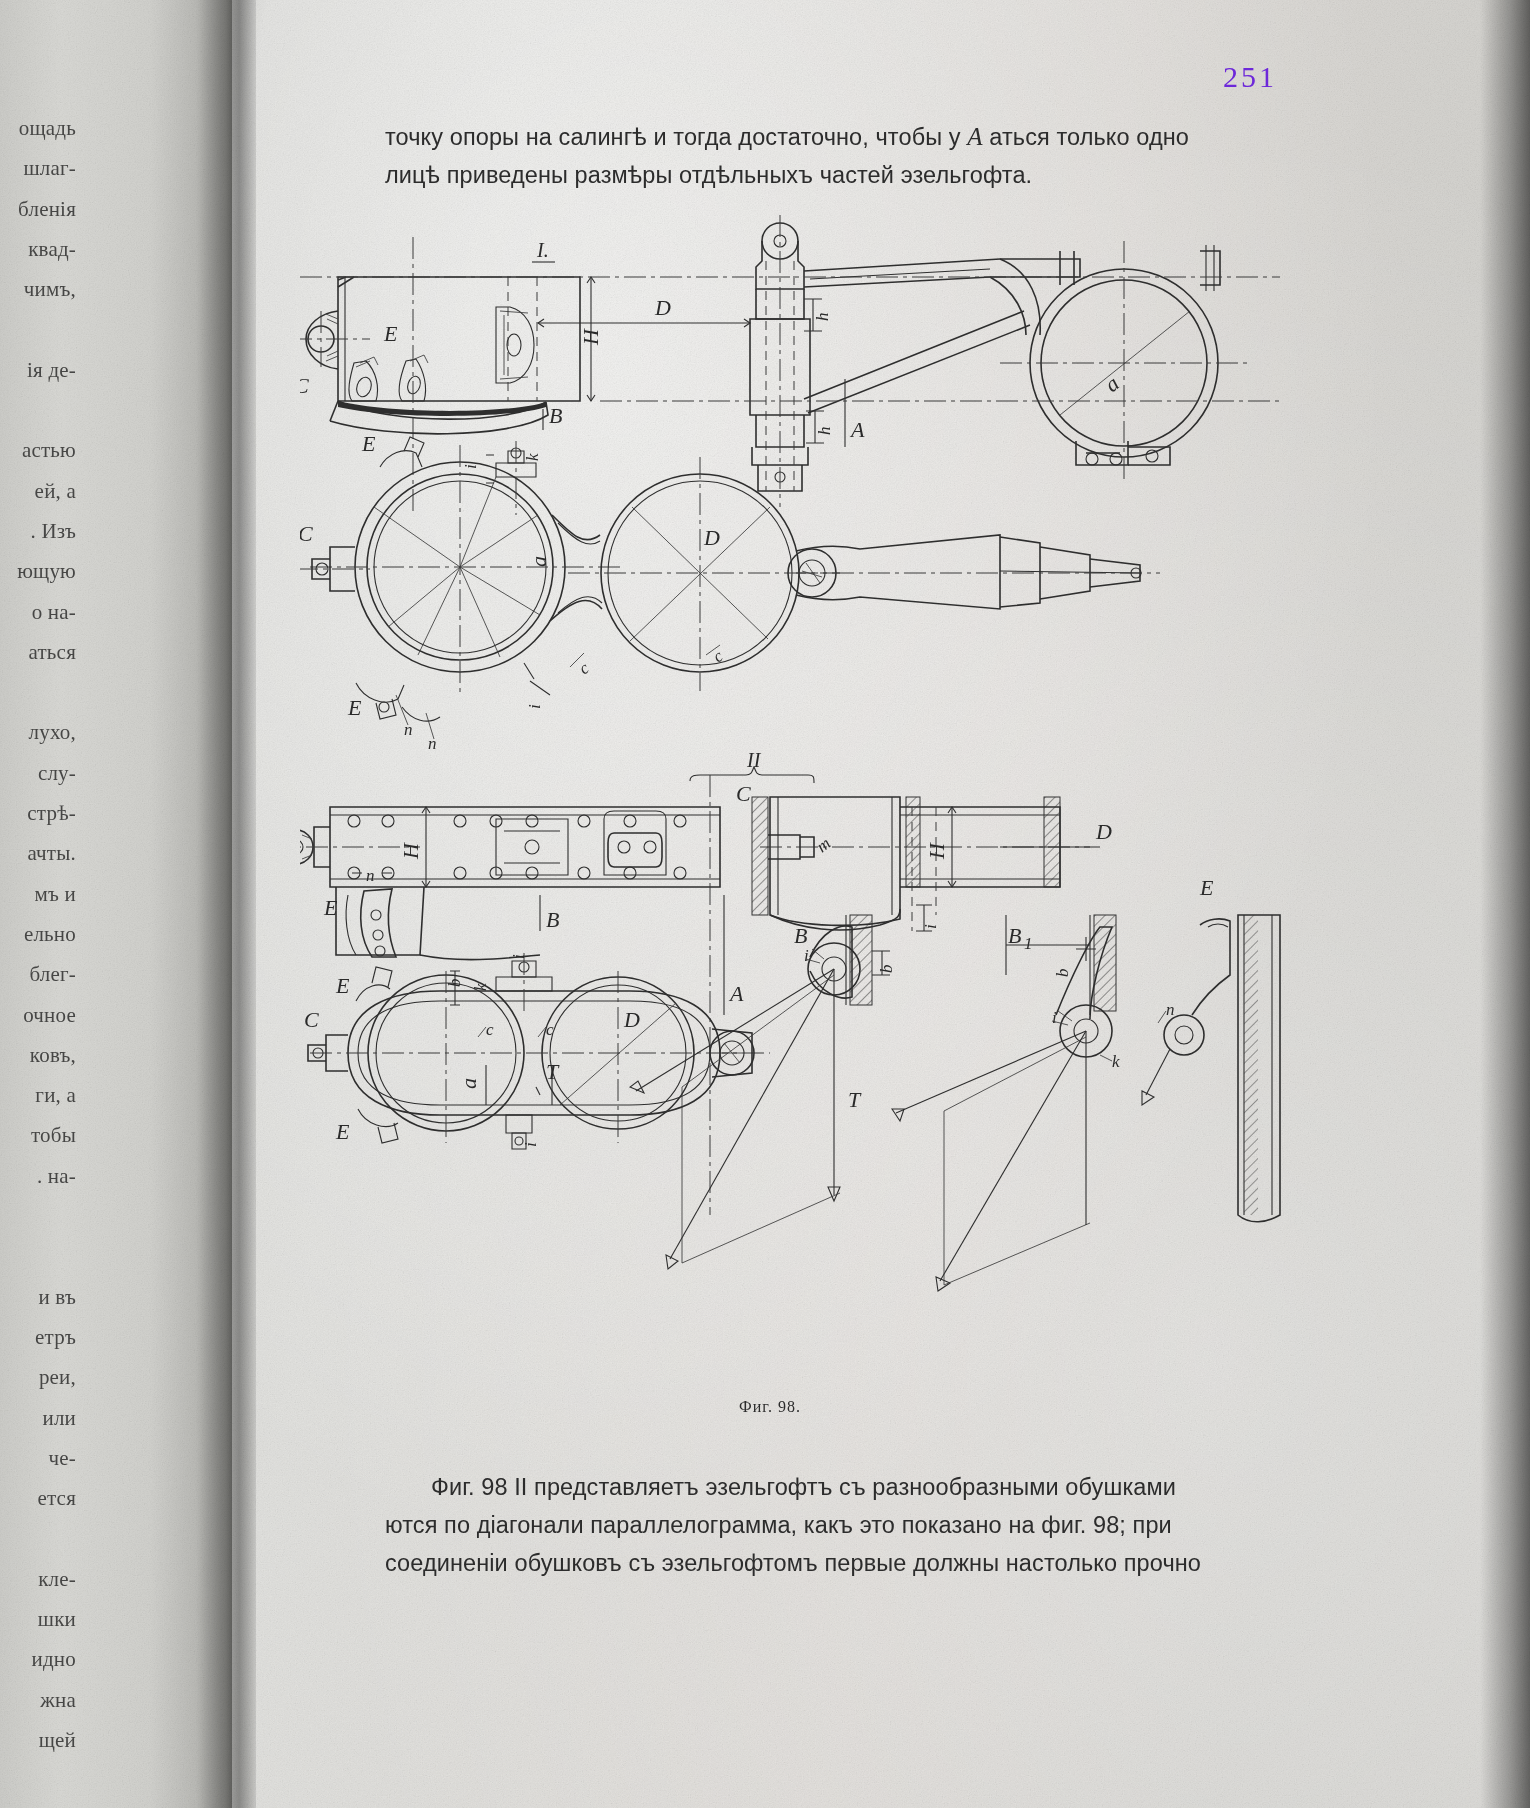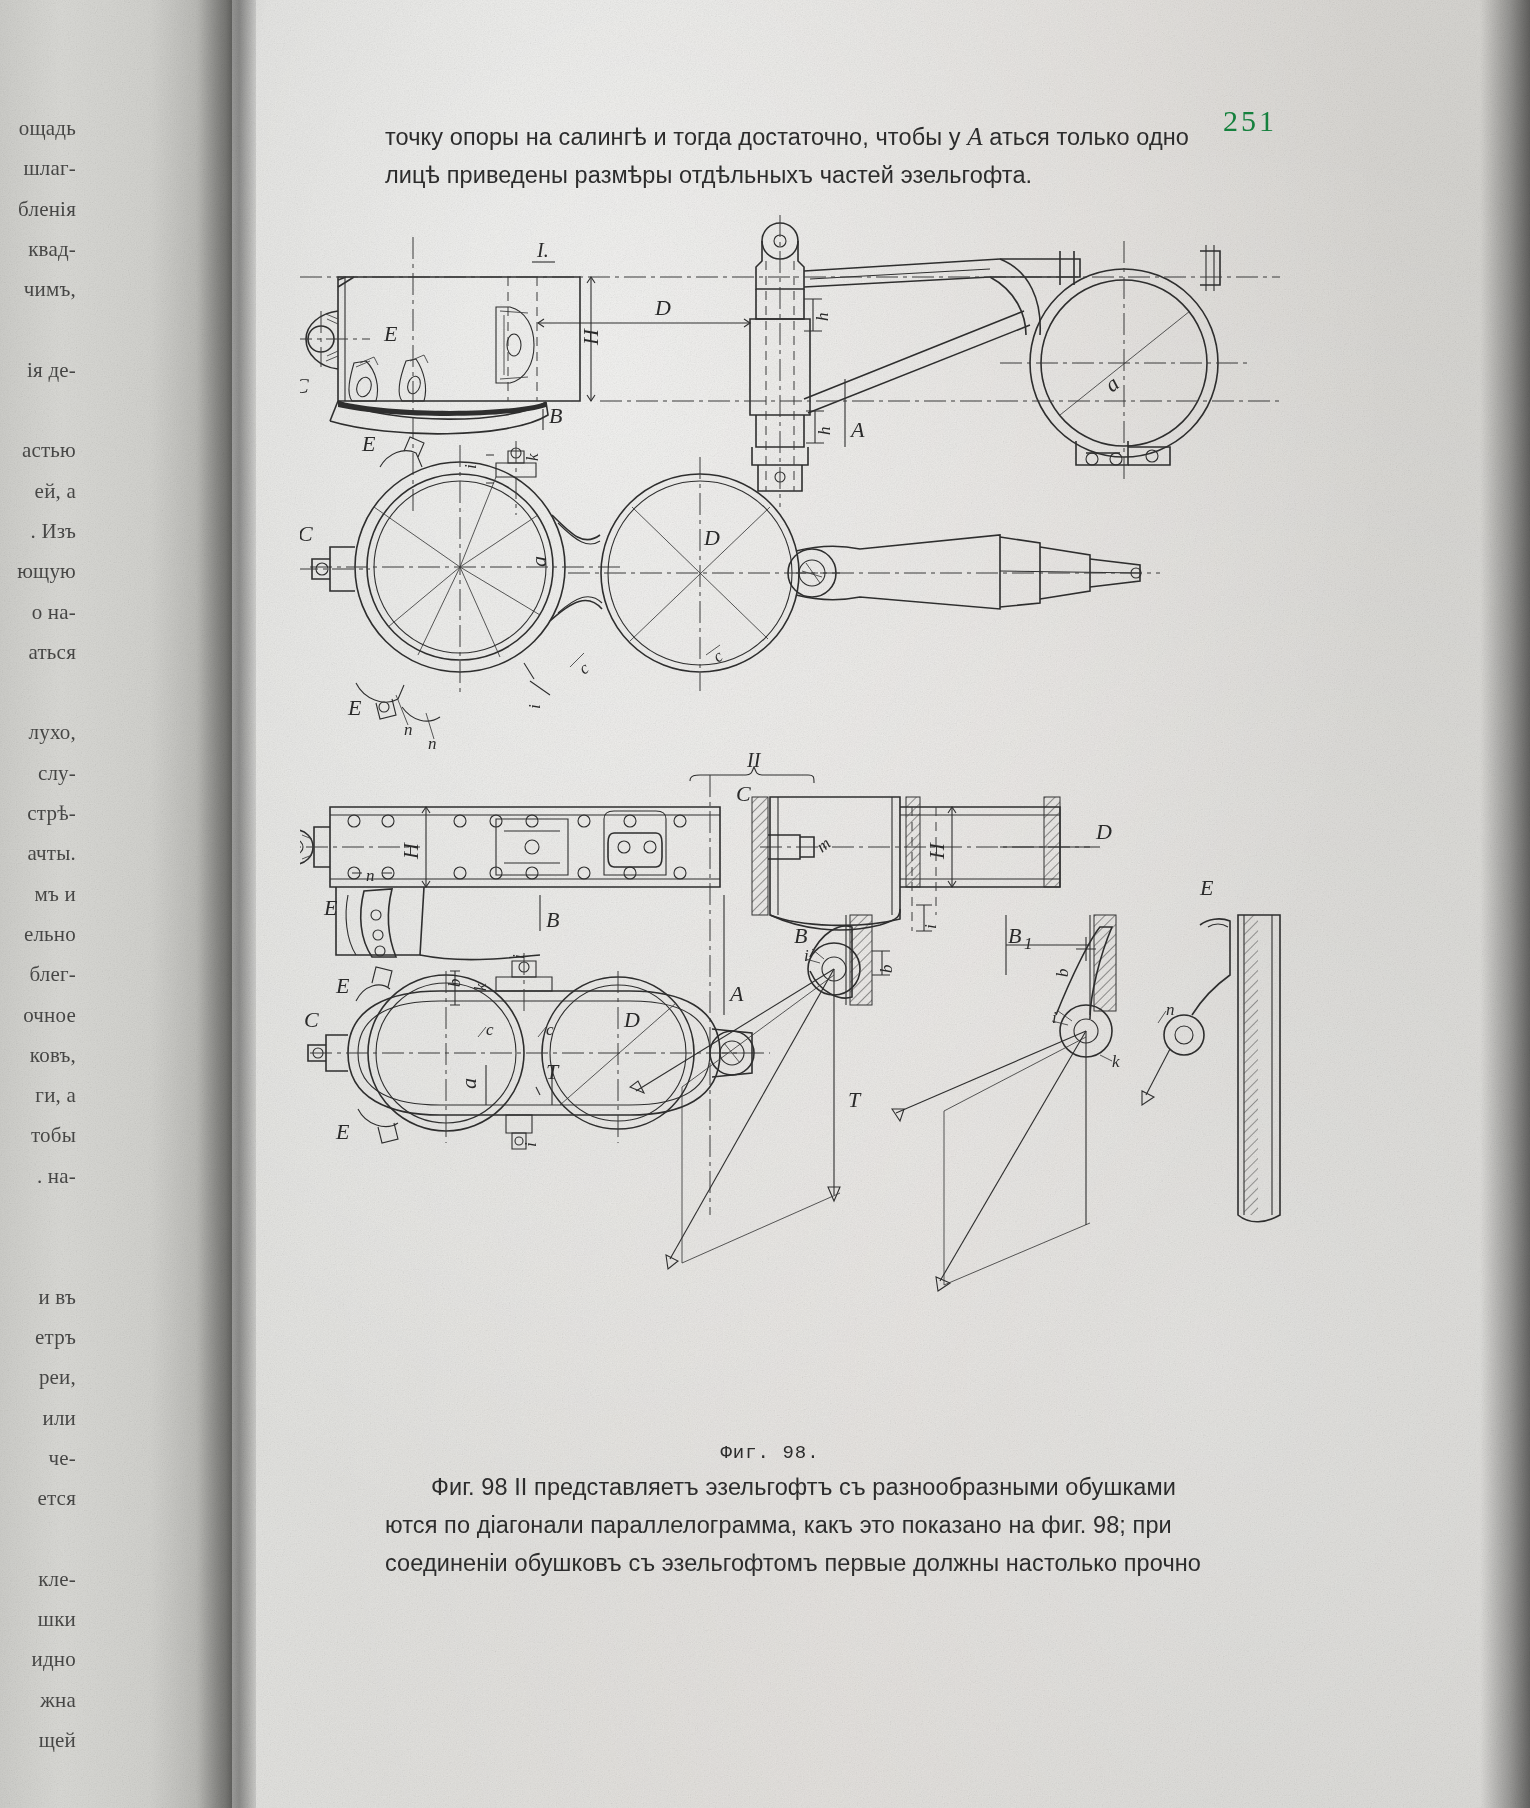--- a/index.html
+++ b/index.html
@@ -62,23 +62,22 @@
   #left-col .blank { visibility: hidden; }
 
   
   #folio {
     position: absolute;
     left: 1150px; top: 60px;
     width: 200px;
     text-align: center;
     font-size: 30px;
     letter-spacing: 3px;
-    color: #15803d;
+    color: #6d28d9;
     font-family: "Liberation Serif", serif;
-    margin-top: 44px;
   }
   .bodytext {
     position: absolute;
     color: #2c2c2c;
     font-size: 23.5px;
     line-height: 38px;
     text-align: justify;
     font-family: "Liberation Sans", sans-serif;
     letter-spacing: .1px;
   }
@@ -86,25 +85,24 @@
   #para-bottom { left: 385px; top: 1452px; width: 890px; }
   .bodytext p { margin: 0; }
   .bodytext .ind { text-indent: 46px; margin-top: 16px; }
   .ital { font-family: "Liberation Serif", serif; font-style: italic; font-size: 25px; }
 
   #figcaption {
     position: absolute;
     left: 560px; top: 1398px;
     width: 420px;
     text-align: center;
-    font-size: 19px;
+    font-size: 16px;
     letter-spacing: 1px;
     color: #2c2c2c;
-    font-family: Liberation Mono, monospace;
-    margin-top: 44px;
+    font-family: Liberation Serif, serif;
   }
 
   
   #figure {
     position: absolute;
     left: 300px; top: 215px;
     width: 1080px; height: 1170px;
   }
   #figure svg { display: block; width: 1080px; height: 1170px; }
   .lbl {

